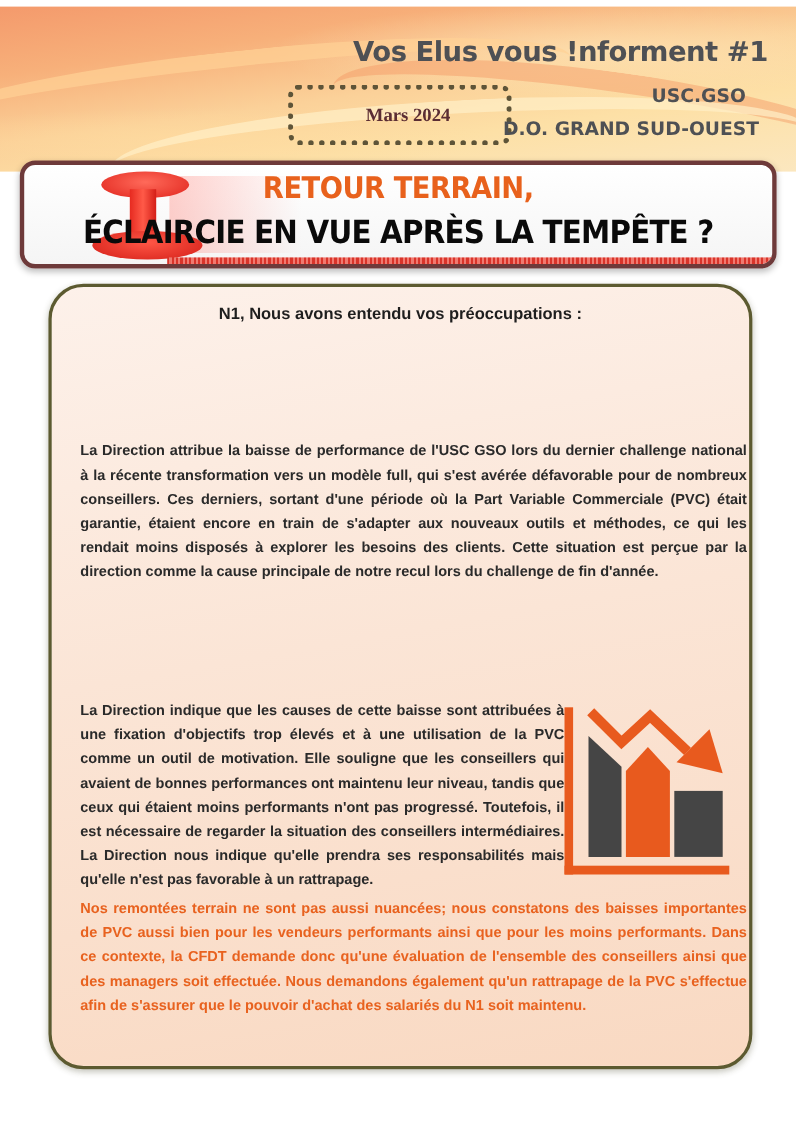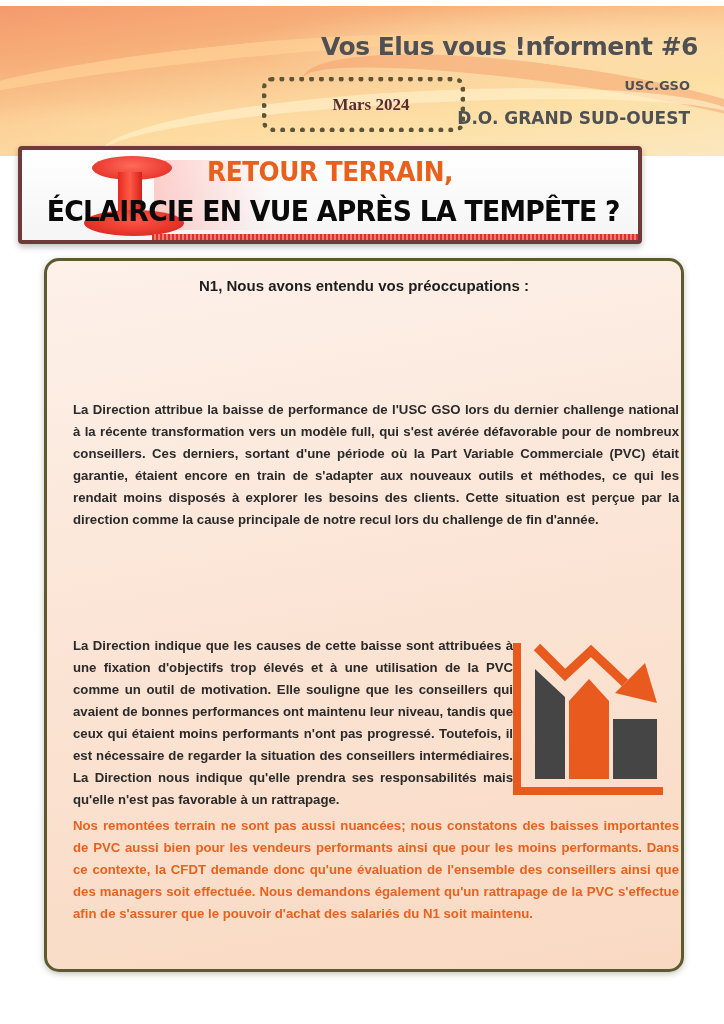--- a/index.html
+++ b/index.html
@@ -34,26 +34,26 @@
     position: absolute; right: 26px; top: 26px;
     font-family: "DejaVu Sans", sans-serif; font-weight: bold; font-size: 25px; color: #4e5054;
     letter-spacing: -0.5px; white-space: nowrap;
   }
   .date-box {
     position: absolute; left: 262px; top: 71px; width: 203px; height: 55px;
     border: 5px dotted #5e5438; border-radius: 10px; box-sizing: border-box;
     display: flex; align-items: center; justify-content: center;
   }
   .date-box span { font-family: Liberation Serif, serif; font-weight: bold; font-size: 17px; color: #5b2d33; margin-left: 15px; }
-  .usc { position: absolute; right: 34px; top: 72px; font-family: "DejaVu Sans", sans-serif; font-weight: bold; font-size: 13px; color: #4e5054; margin-left: 10px; }
+  .usc { position: absolute; right: 46px; top: 72px; font-family: "DejaVu Sans", sans-serif; font-weight: bold; font-size: 17px; color: #4e5054; margin-left: 10px; }
   .dir { position: absolute; right: 34px; top: 102px; font-family: "DejaVu Sans", sans-serif; font-weight: bold; font-size: 17px; color: #4e5054; }
 
   .banner {
-    position: absolute; left: 18px; top: 146px; width: 624px; height: 98px;
-    border: 4px solid #6e3a3a; border-radius: 4px; box-sizing: border-box;
+    position: absolute; left: 18px; top: 146px; width: 688px; height: 98px;
+    border: 4px solid #6e3a3a; border-radius: 14px; box-sizing: border-box;
     background: linear-gradient(180deg, #ffffff 0%, #f5f5f5 100%);
     box-shadow: 0 3px 6px rgba(0,0,0,0.25);
     overflow: hidden;
   }
   .banner .cord {
     position: absolute; left: 130px; right: 0; bottom: 0; height: 6px;
     background: repeating-linear-gradient(90deg, #d9342a 0 2px, #f07a70 2px 4px);
   }
   .phone { position: absolute; left: 62px; top: 2px; width: 110px; height: 86px; }
   .phone .top { position: absolute; left: 8px; top: 4px; width: 80px; height: 24px; border-radius: 50%; background: radial-gradient(ellipse at 50% 40%, #ff6a5a, #e0241c); }
@@ -67,21 +67,21 @@
     letter-spacing: -0.5px; transform: scaleX(0.92);
   }
   .banner-l2 {
     position: absolute; left: 0; right: 0; top: 44px; text-align: center;
     font-family: "DejaVu Sans", sans-serif; font-weight: bold; font-size: 29px; color: #0a0a0a;
     letter-spacing: -0.8px; transform: scaleX(0.92); white-space: nowrap;
   }
 
   .panel {
     position: absolute; left: 44px; top: 258px; width: 640px; height: 714px;
-    border: 3px solid #5c5a30; border-radius: 15px; box-sizing: border-box;
+    border: 3px solid #5c5a30; border-radius: 32px; box-sizing: border-box;
     background: linear-gradient(170deg, #fdf1ea 0%, #fbe5d6 45%, #f9d9c2 100%);
     box-shadow: 0 2px 6px rgba(60,60,30,0.3);
   }
   .intro { position: absolute; left: 0; right: 0; top: 12px; text-align: center; font-weight: bold; font-size: 15px; color: #1e1e1e; line-height: 26px; }
   .q {
     position: absolute; left: 14px; width: 606px; font-weight: bold; font-size: 13.2px; color: #1e1e1e;
     line-height: 22px; text-align: justify;
   }
   .ans {
     position: absolute; left: 14px; width: 606px; font-weight: bold; font-size: 13.2px; color: #2a2a2a;
@@ -93,21 +93,21 @@
 </style>
 </head>
 <body>
 
 <div class="header">
   <div class="swirl s1"></div>
   <div class="swirl s2"></div>
   <div class="swirl s3"></div>
 
 
-  <div class="title-main">Vos Elus vous !nforment #6</div>
+  <div class="title-main">Vos Elus vous !nforment #1</div>
   <div class="date-box">
     <span>Mars 2024</span>
   </div>
   <div class="usc">USC.GSO</div>
   <div class="dir">D.O. GRAND SUD-OUEST</div>
 </div>
 
 <div class="banner">
   <div class="phone">
     <div class="blur"></div>

